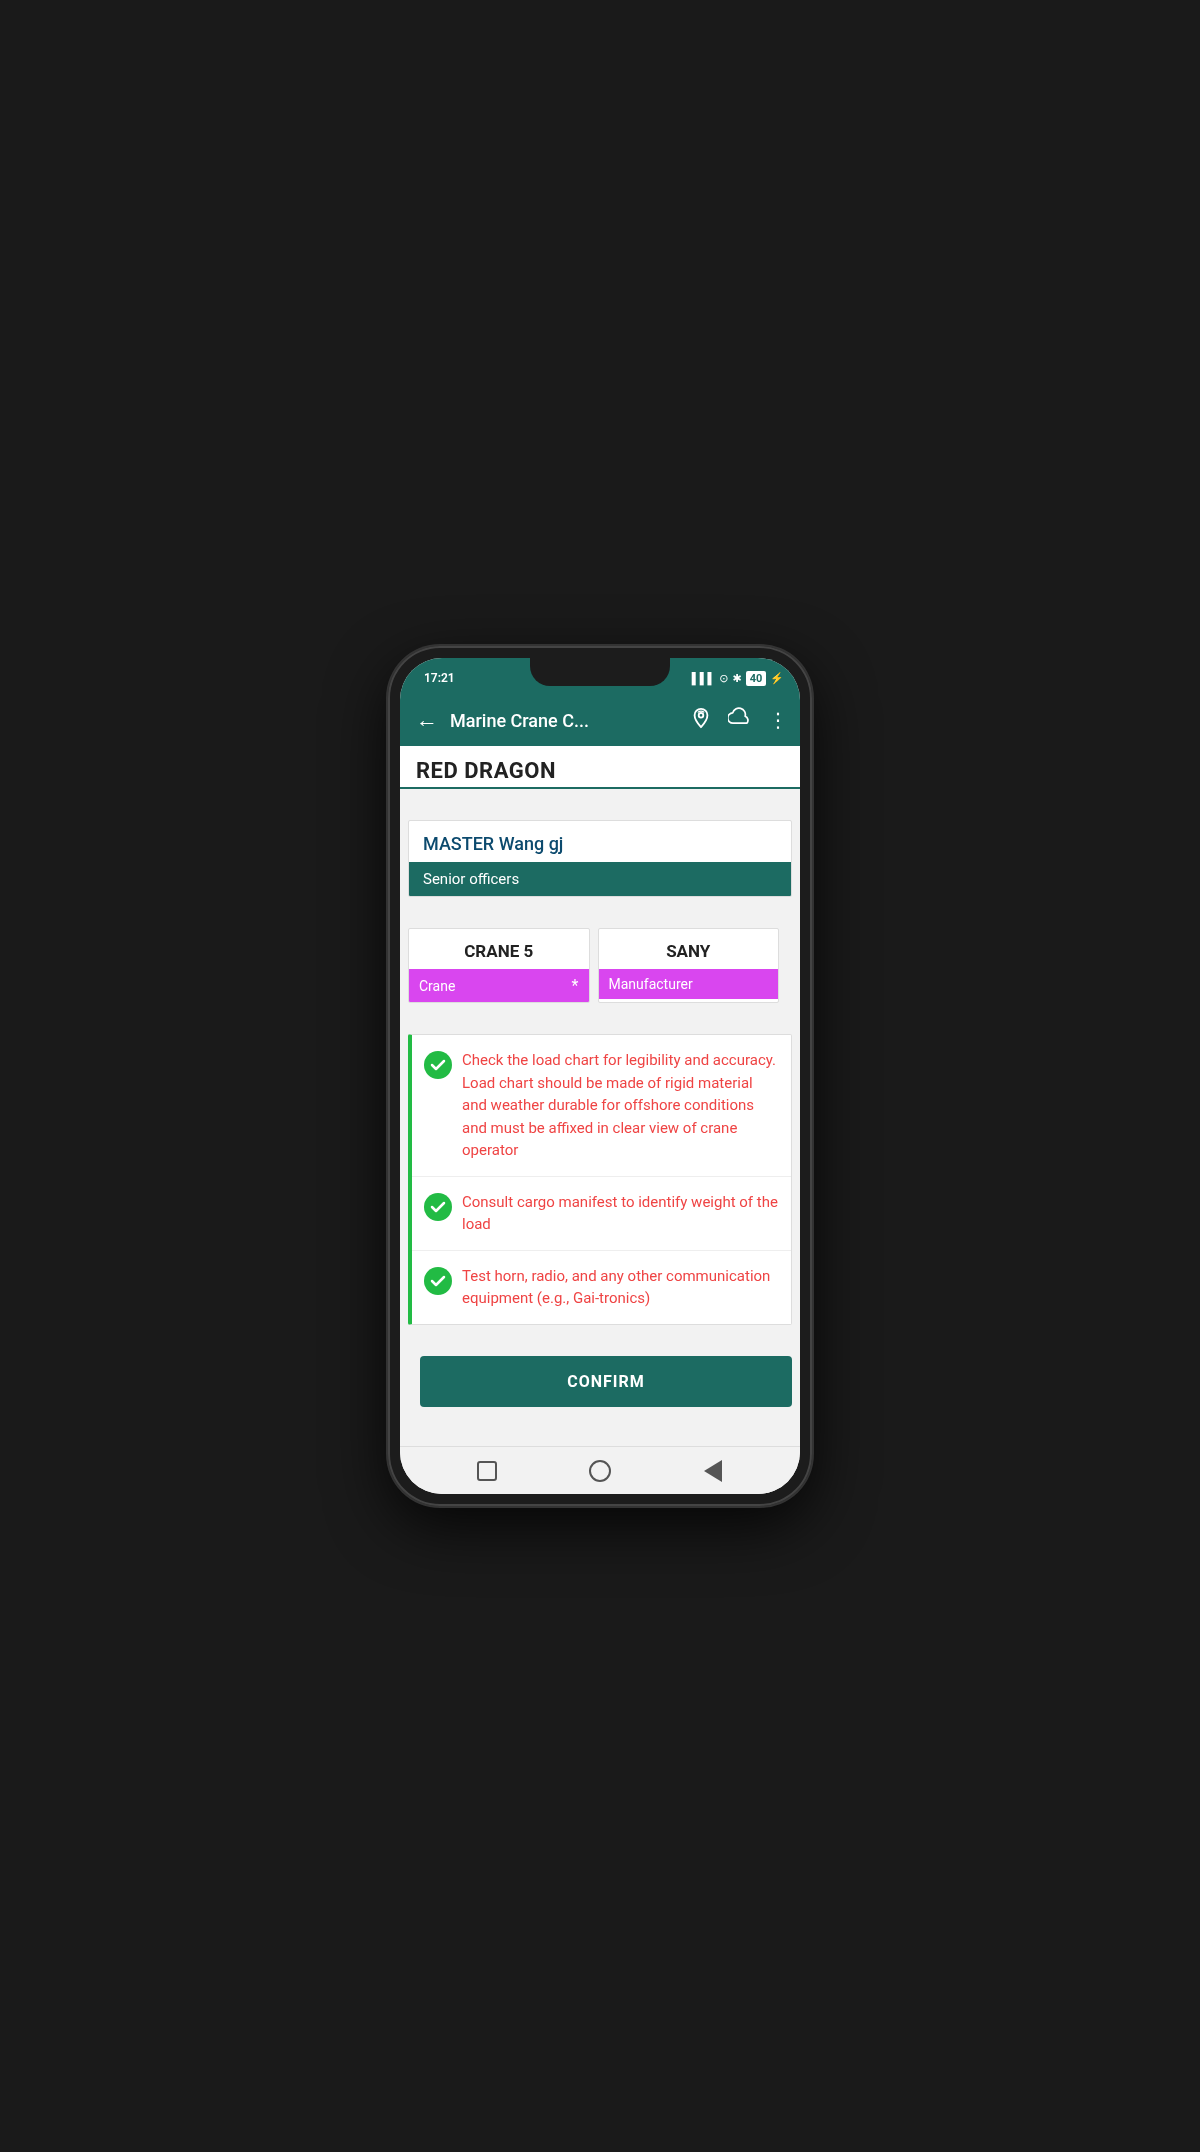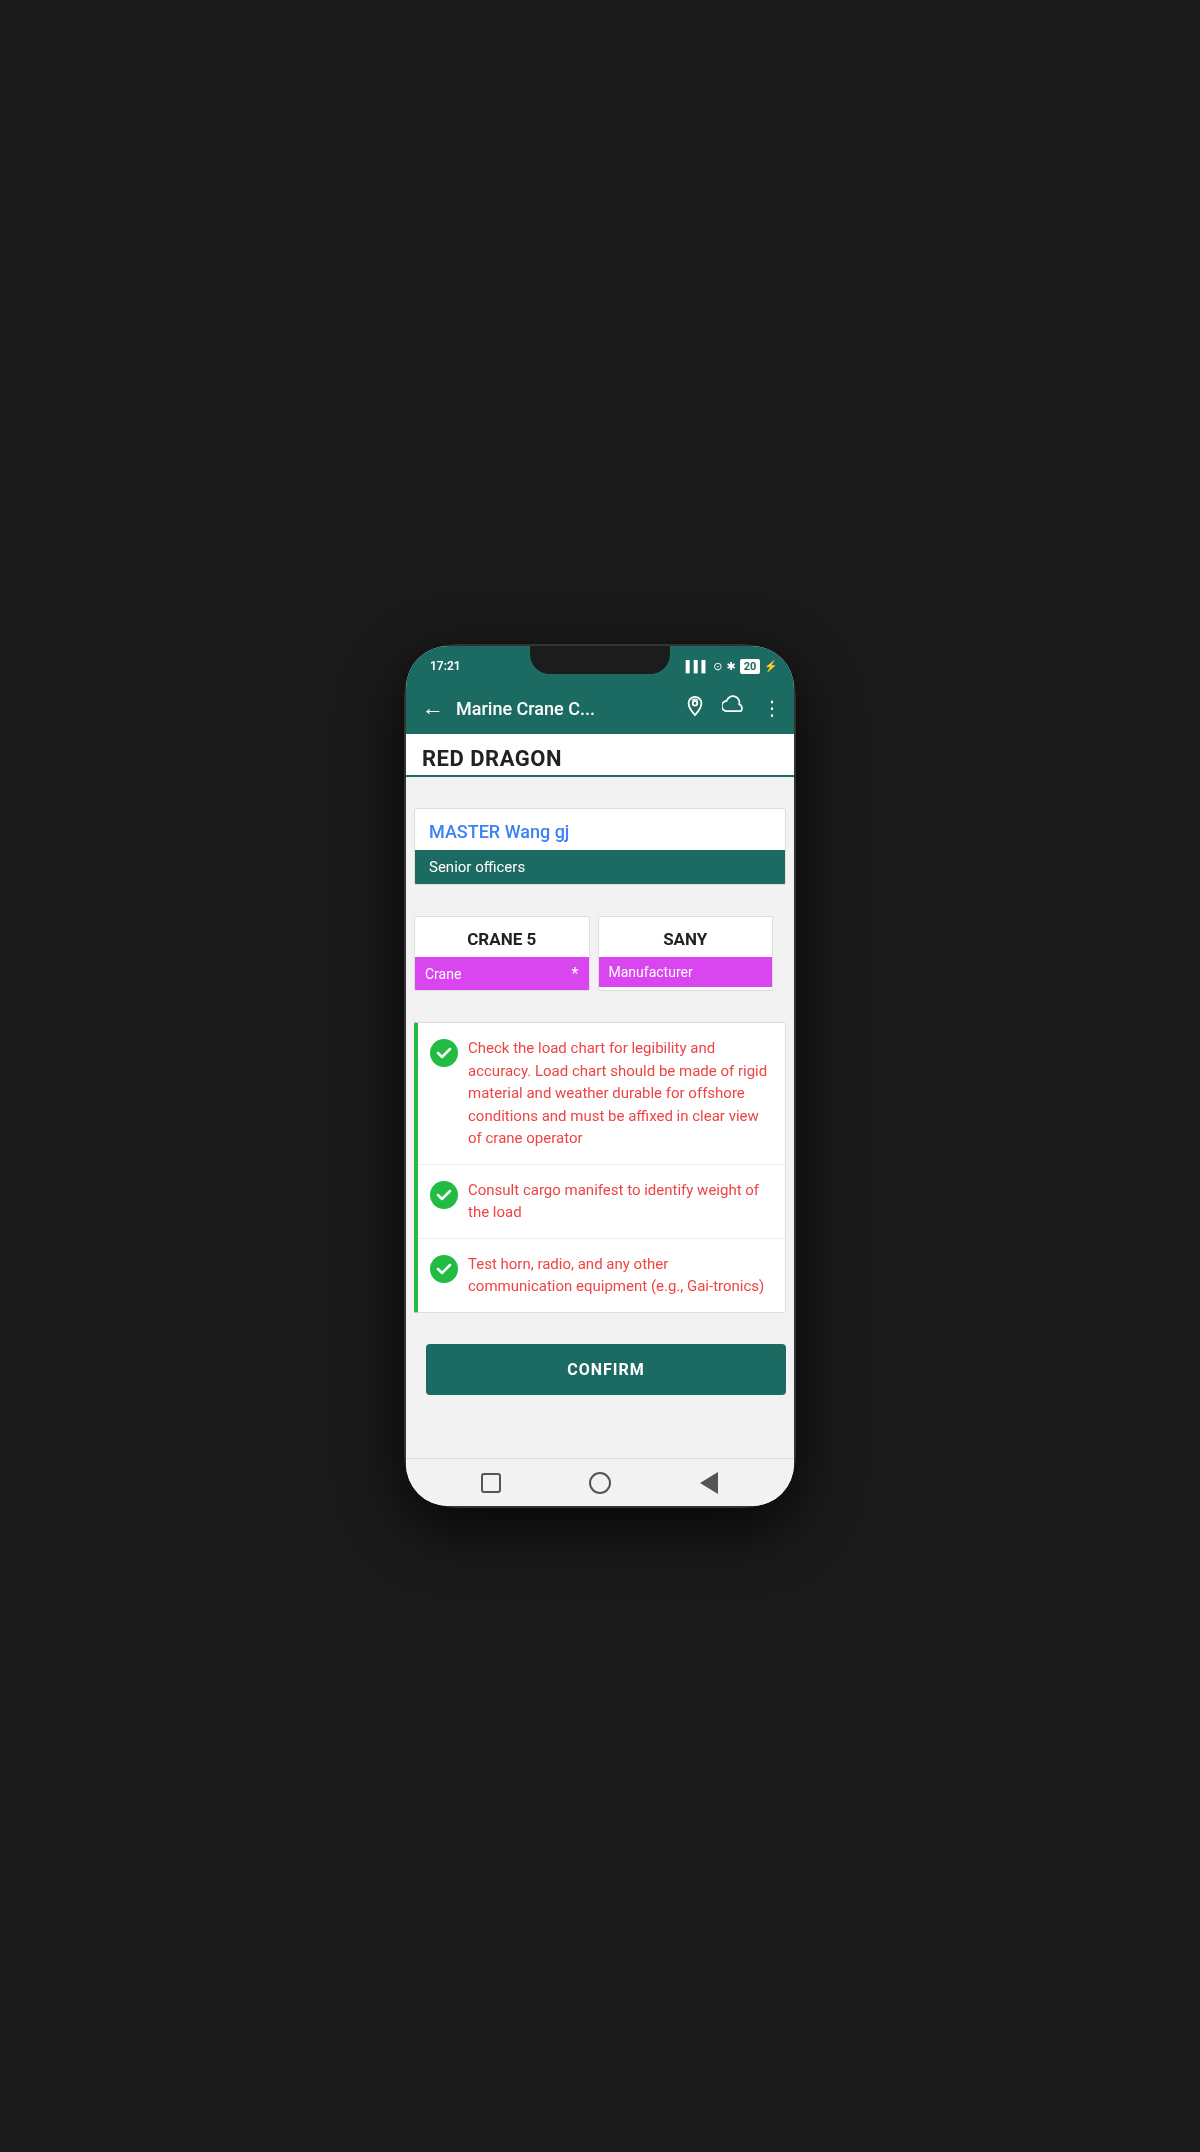--- a/index.html
+++ b/index.html
@@ -7,24 +7,25 @@
     body {
       background: #1a1a1a;
       display: flex;
       justify-content: center;
       align-items: center;
       min-height: 100vh;
       font-family: 'Roboto', Arial, sans-serif;
     }
 
     .phone-outer {
-      width: 388px;
+      width: 424px;
       height: 860px;
       background: #1c1c1c;
       border-radius: 52px;
+      padding: 12px;
       box-shadow: 0 0 0 2px #333, 0 20px 60px rgba(0,0,0,0.8), inset 0 0 0 2px #444;
       position: relative;
     }
 
     .phone-inner {
       width: 100%;
       height: 100%;
       background: #f2f2f2;
       border-radius: 42px;
       overflow: hidden;
@@ -153,21 +154,21 @@
       margin: 8px 8px 0 8px;
       border: 1px solid #ddd;
       border-radius: 2px;
       overflow: hidden;
     }
 
     .master-name {
       padding: 12px 14px 8px 14px;
       font-size: 18px;
       font-weight: 500;
-      color: #3b82f6;
+      color: #0c4a6e;
     }
 
     .master-role {
       background: #1c6b62;
       padding: 8px 14px;
       color: white;
       font-size: 15px;
     }
 
     
@@ -321,21 +322,21 @@
 <div class="phone-outer">
   <div class="phone-inner">
     <div class="notch"></div>
 
     <div class="status-bar">
       <span class="status-left">17:21</span>
       <div class="status-right">
         <span class="status-icon">▌▌▌</span>
         <span class="status-icon">⊙</span>
         <span class="status-icon">✱</span>
-        <span class="battery-icon">20</span>
+        <span class="battery-icon">40</span>
         <span class="status-icon">⚡</span>
       </div>
     </div>
 
     <div class="nav-bar">
       <span class="nav-back">←</span>
       <span class="nav-title">Marine Crane C...</span>
       <div class="nav-icons">
         <span class="nav-icon">
           <svg width="22" height="22" viewBox="0 0 24 24" fill="none" stroke="white" stroke-width="2" stroke-linecap="round" stroke-linejoin="round">

